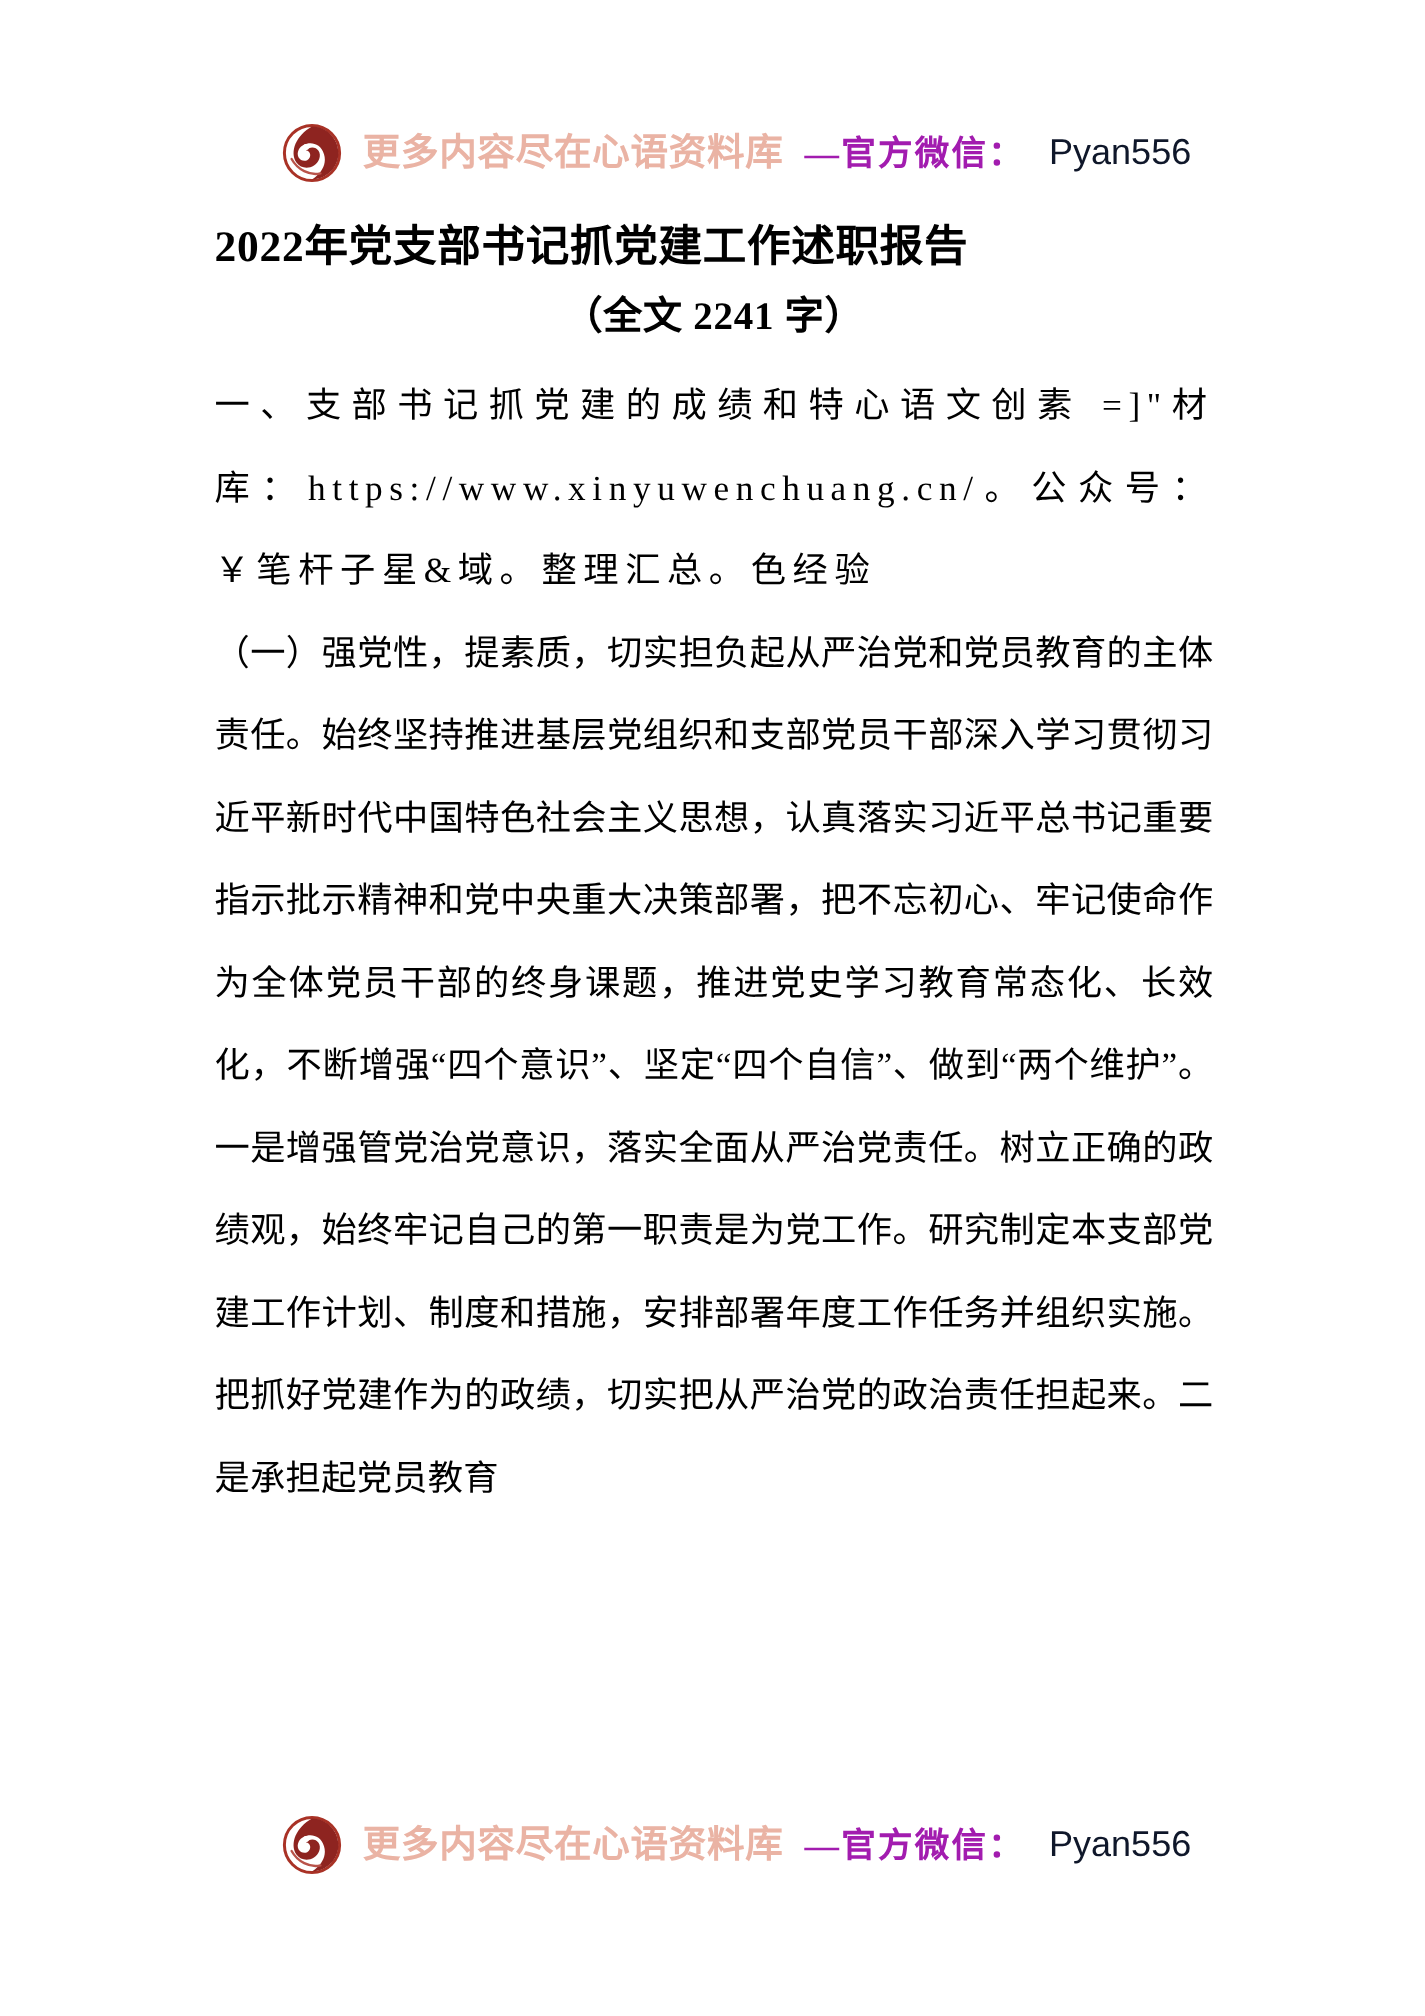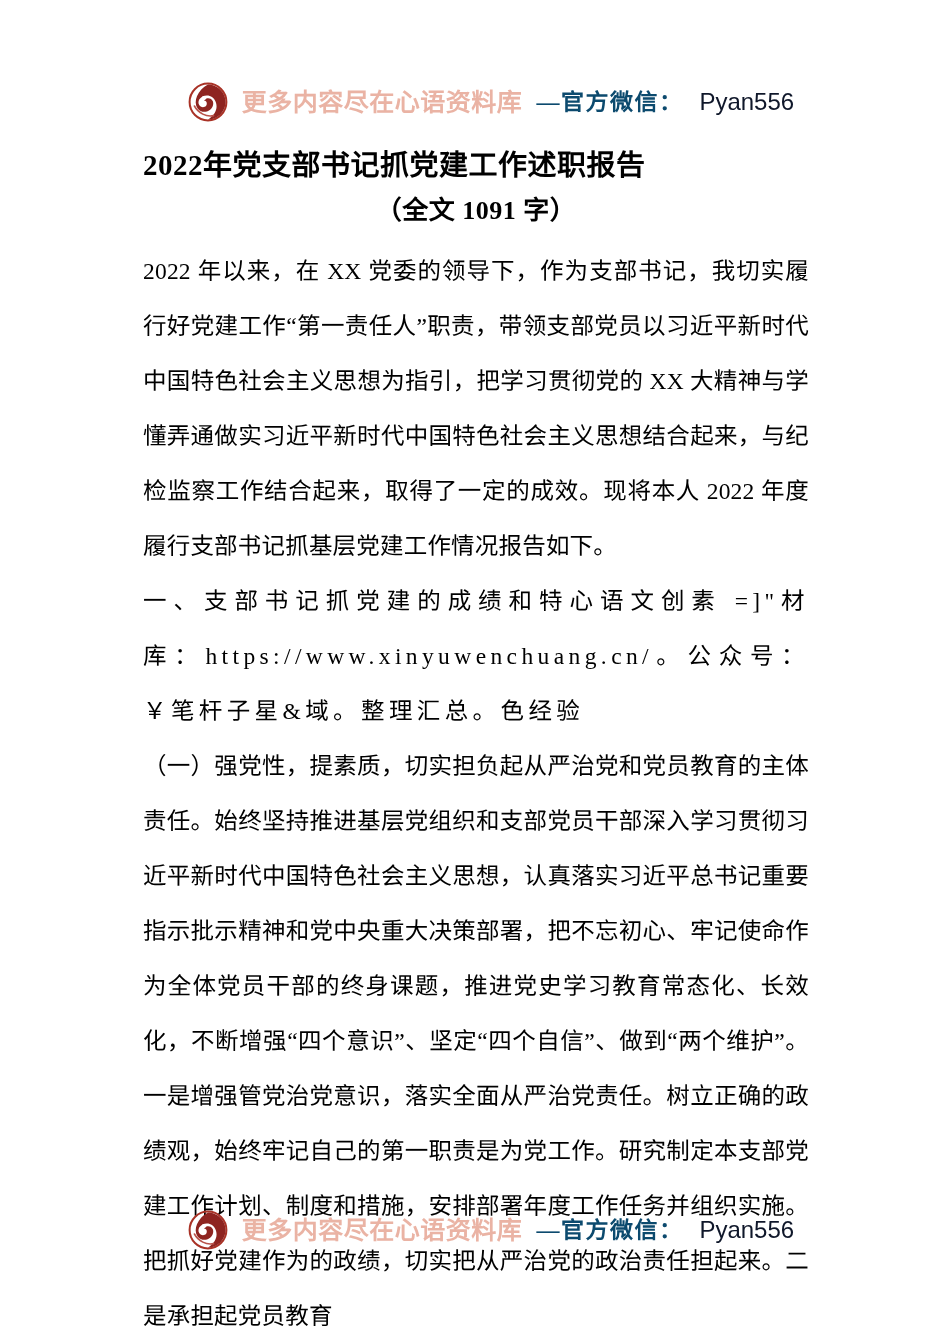--- a/index.html
+++ b/index.html
@@ -49,21 +49,21 @@
     letter-spacing: 0.5px;
     color: #eab3a4;
     white-space: nowrap;
     line-height: 1;
   }
   .wm-text-sub {
     font-family: "Liberation Serif", "DejaVu Serif", serif;
     font-weight: 700;
     font-size: 23px;
     letter-spacing: 1.5px;
-    color: #0c4a6e;
+    color: #a21caf;
     white-space: nowrap;
     line-height: 1;
   }
   .wm-text-id {
     font-family: "Liberation Sans", "DejaVu Sans", sans-serif;
     font-weight: 400;
     font-size: 24px;
     color: #0f172a;
     white-space: nowrap;
     line-height: 1;
@@ -128,23 +128,22 @@
       <path d="M16 60 C26 78 46 88 64 84" fill="none" stroke="#b9534a" stroke-width="4" stroke-linecap="round"></path>
     </svg>
     <span class="wm-text-main">更多内容尽在心语资料库</span>
     <span class="wm-text-sub">—官方微信：</span>
     <span class="wm-text-id">Pyan556</span>
   </div>
 
   <div class="doc">
 
     <h1 class="doc-title">2022年党支部书记抓党建工作述职报告</h1>
-    <h2 class="doc-subtitle">（全文 1091 字）</h2>
+    <h2 class="doc-subtitle">（全文 2241 字）</h2>
 
-    <p class="para">2022 年以来，在 XX 党委的领导下，作为支部书记，我切实履行好党建工作“第一责任人”职责，带领支部党员以习近平新时代中国特色社会主义思想为指引，把学习贯彻党的 XX 大精神与学懂弄通做实习近平新时代中国特色社会主义思想结合起来，与纪检监察工作结合起来，取得了一定的成效。现将本人 2022 年度履行支部书记抓基层党建工作情况报告如下。</p>
 
     <p class="para heading-line">一、支部书记抓党建的成绩和特心语文创素 =]"材库：https://www.xinyuwenchuang.cn/。公众号：￥笔杆子星&amp;域。整理汇总。色经验</p>
 
     <p class="para">（一）强党性，提素质，切实担负起从严治党和党员教育的主体责任。始终坚持推进基层党组织和支部党员干部深入学习贯彻习近平新时代中国特色社会主义思想，认真落实习近平总书记重要指示批示精神和党中央重大决策部署，把不忘初心、牢记使命作为全体党员干部的终身课题，推进党史学习教育常态化、长效化，不断增强“四个意识”、坚定“四个自信”、做到“两个维护”。一是增强管党治党意识，落实全面从严治党责任。树立正确的政绩观，始终牢记自己的第一职责是为党工作。研究制定本支部党建工作计划、制度和措施，安排部署年度工作任务并组织实施。把抓好党建作为的政绩，切实把从严治党的政治责任担起来。二是承担起党员教育</p>
 
   </div>
 
   <div class="watermark watermark-bottom">
     <svg class="wm-logo" viewBox="0 0 100 100" aria-hidden="true">
       <circle cx="50" cy="50" r="46" fill="none" stroke="#a93226" stroke-width="5"></circle>

